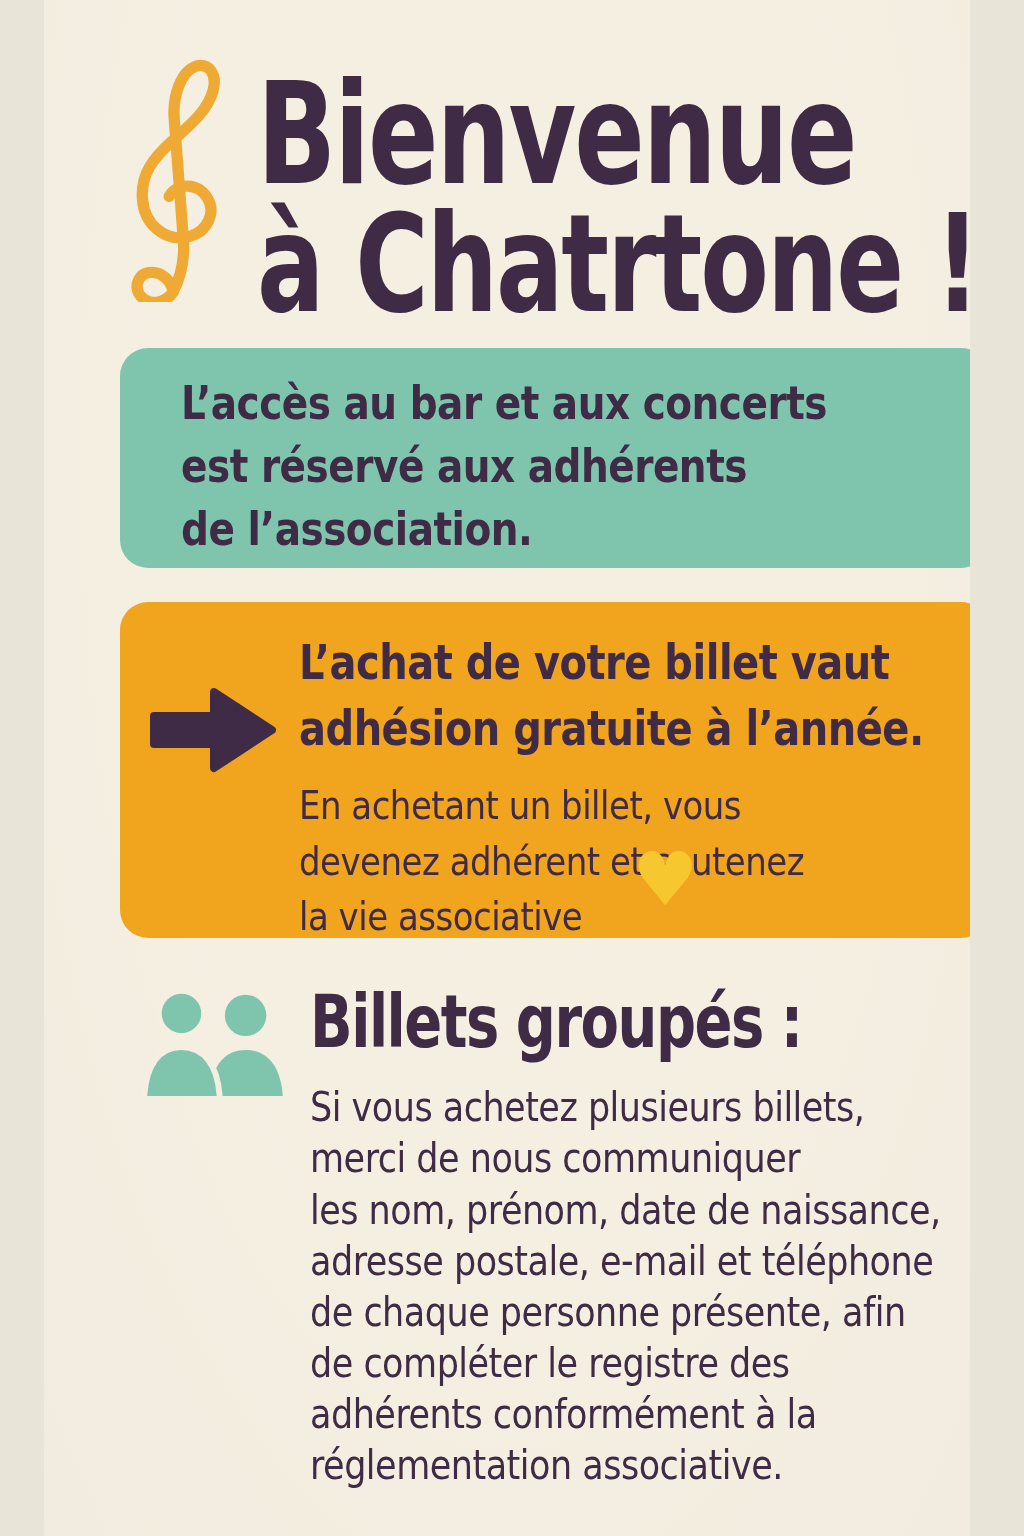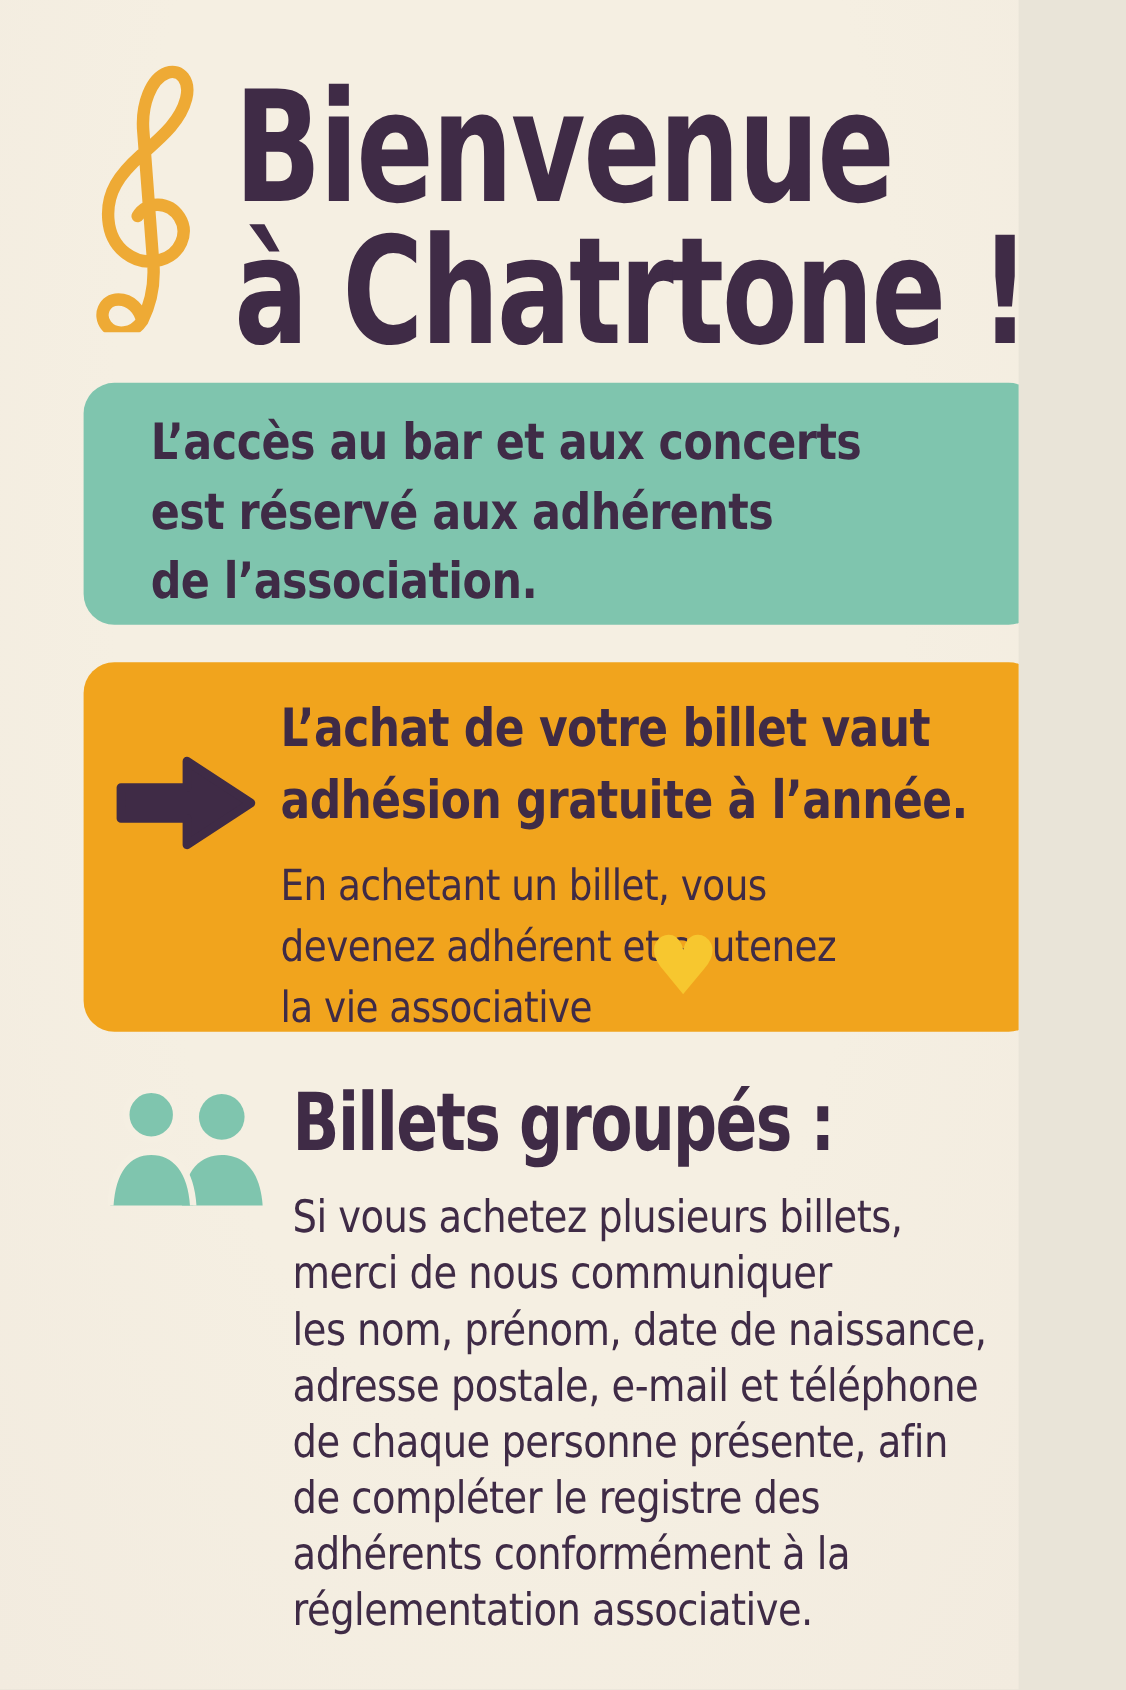--- a/index.html
+++ b/index.html
@@ -5,20 +5,21 @@
   html,body{margin:0;padding:0;}
   body{
     width:1024px;height:1536px;
     font-family:"DejaVu Sans","Liberation Sans",sans-serif;
     background:#e9e4d8;
   }
   .poster{
     position:relative;width:926px;height:1536px;overflow:hidden;
     background:radial-gradient(ellipse at 50% 30%, var(--background,#f5efe2) 55%, #f2ebdf 100%);
     color:var(--ink,#3f2b46);
+    margin-left:44px;
   }
   .abs{position:absolute;margin:0;}
   
   .clef{left:56px;top:56px;width:126px;height:246px;color:var(--gold,#eeaa35);}
   .clef svg{width:100%;height:100%;display:block;}
   .title-line{
     left:213px;
     font-weight:bold;
     letter-spacing:-2px;
     line-height:1;

